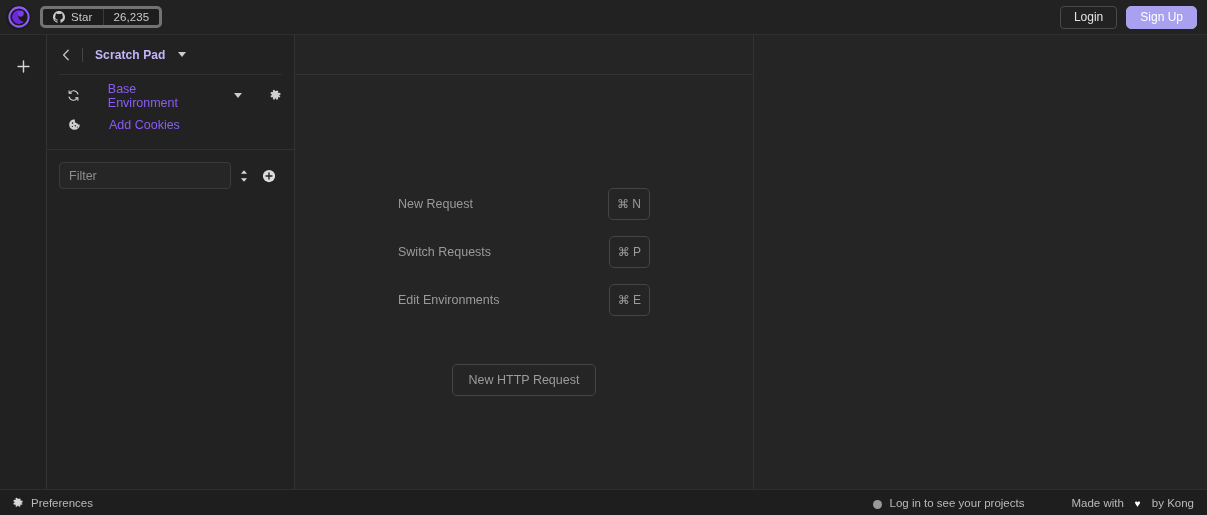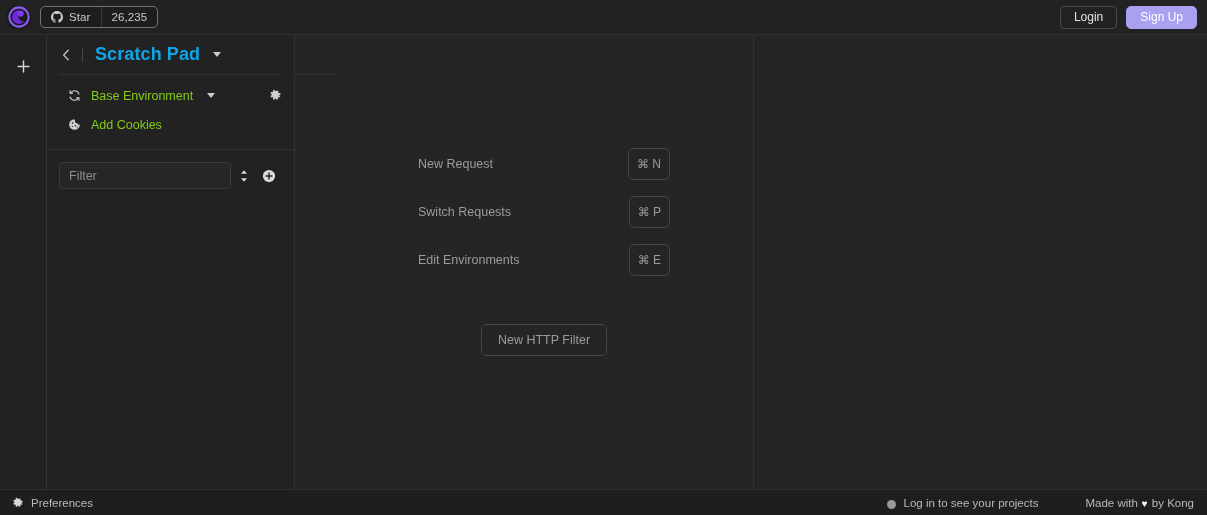--- a/index.html
+++ b/index.html
@@ -31,21 +31,21 @@
     border-radius: 50%;
     background: #1b1b1b;
     display: flex; align-items: center; justify-content: center;
     margin-right: 9px;
   }
   .logo svg { display: block; }
 
   .ghbtn {
     display: flex; align-items: stretch;
     height: 22px;
-    border: 1px solid #737373;
+    border: 3px solid #737373;
     border-radius: 5px;
     background: #1d1d1d;
     overflow: hidden;
   }
   .ghbtn .seg {
     display: flex; align-items: center; gap: 6px;
     padding: 0 10px;
     font-size: 11.5px; color: #c9c9c9;
     letter-spacing: .1px;
   }
@@ -112,41 +112,41 @@
   .sb-back {
     color: #c3c3c3; font-size: 14px;
     width: 14px; display: flex; align-items: center; justify-content: center;
     cursor: pointer;
   }
   .sb-sep {
     width: 1px; height: 14px; background: #454545;
     margin: 0 4px 0 1px;
   }
   .sb-title {
-    font-size: 18px; font-weight: bold; color: #0ea5e9;
+    font-size: 12px; font-weight: bold; color: #c4b5fd;
     letter-spacing: .1px;
   }
   .caret {
     display: inline-block;
     width: 0; height: 0;
     border-left: 4px solid transparent;
     border-right: 4px solid transparent;
     border-top: 5px solid #cccccc;
     margin-left: 5px;
     vertical-align: middle;
   }
   .sb-divider { height: 1px; background: #313131; margin: 0 12px; }
 
   .sb-rows { padding: 6px 0 6px 0; }
   .sb-row {
     height: 29px;
     display: flex; align-items: center;
     padding: 0 12px 0 20px;
-    gap: 9px;
-    font-size: 12.5px; color: #84cc16;
+    gap: 27px;
+    font-size: 12.5px; color: #8b5cf6;
     cursor: pointer;
   }
   .sb-row .ico { width: 15px; display:flex; align-items:center; justify-content:center; color:#d0d0d0; }
   .sb-row .ico svg { display:block; }
   .sb-row .gear-right { margin-left: auto; color: #cfcfcf; display:flex; }
 
   .sb-divider2 { height: 1px; background: #313131; margin: 4px 0 0 0; }
 
   .filter-row {
     display: flex; align-items: center;
@@ -171,21 +171,21 @@
     display: flex; align-items: center; justify-content: center;
     color: #d8d8d8; cursor: pointer;
   }
   .icon-btn svg { display: block; }
 
   .sb-list { flex: 1 1 auto; }
 
   
   .center {
     flex: 0 0 459px; width: 459px;
-    display: flex; 
+    display: flex; flex-direction: column;
     border-right: 1px solid #333333;
     background: #252525;
   }
   .center-head {
     height: 40px; flex: 0 0 40px;
     border-bottom: 1px solid #333333;
   }
   .center-body {
     flex: 1 1 auto;
     display: flex; flex-direction: column;
@@ -232,21 +232,21 @@
     border-top: 1px solid #2e2e2e;
     display: flex; align-items: center;
     padding: 0 13px 0 12px;
     font-size: 11.5px; color: #b9b9b9;
   }
   .footer-left { display: flex; align-items: flex-end; gap: 7px; cursor: pointer; }
   .footer-left svg { display: block; }
   .footer-right { margin-left: auto; display: flex; align-items: center; gap: 47px; }
   .proj { display: flex; align-items: flex-end; gap: 8px; cursor: pointer; }
   .dot { width: 9px; height: 9px; border-radius: 50%; background: #9a9a9a; display:block; }
-  .made { display: flex; align-items: flex-end; gap: 4px; color: #b9b9b9; }
+  .made { display: flex; align-items: flex-end; gap: 11px; color: #b9b9b9; }
   .heart { color: #ffffff; font-size: 10px; }
 </style>
 </head>
 <body>
 
 <div class="app">
 
   <div class="header">
 
     <div class="logo">
@@ -376,21 +376,21 @@
             <span class="shortcut-label">Switch Requests</span>
             <span class="key">⌘ P</span>
           </div>
 
           <div class="shortcut">
             <span class="shortcut-label">Edit Environments</span>
             <span class="key">⌘ E</span>
           </div>
         </div>
 
-        <button class="new-http">New HTTP Filter</button>
+        <button class="new-http">New HTTP Request</button>
       </div>
     </div>
 
     <div class="right"></div>
   </div>
 
   <div class="footer">
 
     <div class="footer-left">
       <span>

